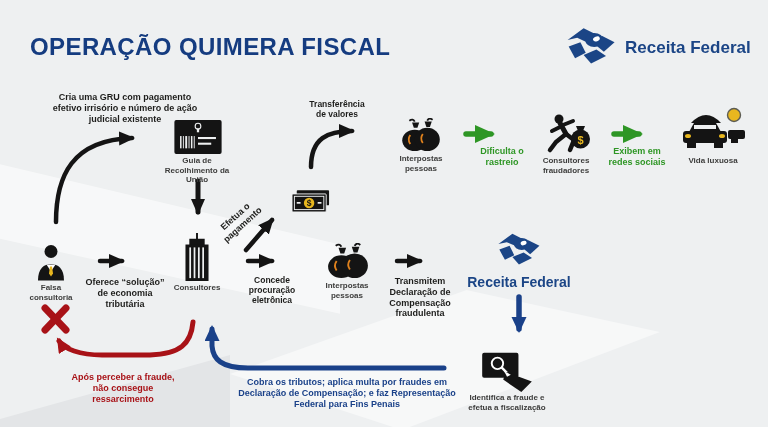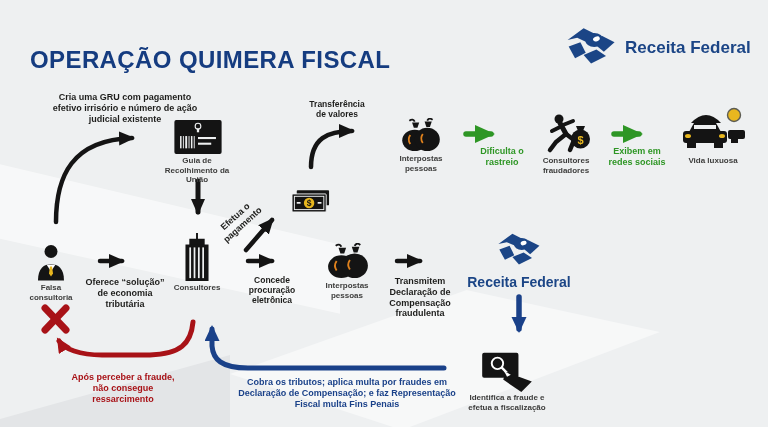--- a/index.html
+++ b/index.html
@@ -10,21 +10,21 @@
   .node{position:absolute;z-index:3;}
   .t{position:absolute;z-index:4;font-weight:bold;text-align:center;color:#1d1d1b;line-height:1.2;}
   .f8{font-size:8px;}
   .f85{font-size:8.5px;}
   .f9{font-size:9px;}
   .cap{color:#3d3d3c;}
   .green{color:#2e9625;}
   .red{color:#a81217;}
   .blue{color:#1a4189;}
   .title{position:absolute;left:30px;top:33px;font-size:24px;font-weight:800;
-         letter-spacing:0.4px;color:#153c80;z-index:5;white-space:nowrap;margin-top:13px;}
+         letter-spacing:0.4px;color:#153c80;z-index:5;white-space:nowrap;}
   .brandtext{font-size:17px;font-weight:800;color:#1b4586;white-space:nowrap;}
   .brandtext.mid{font-size:14px;}
   .rot{transform:rotate(-42deg);transform-origin:center center;}
 </style>
 </head>
 <body>
 
 <div id="canvas">
 
   <div class="bgshape" style="left:-60px;top:150px;width:400px;height:210px;background:rgba(255,255,255,0.55);
@@ -222,15 +222,15 @@
   <svg class="node" style="left:477px;top:350px;" width="60" height="42" viewBox="0 0 60 44">
     <rect x="4" y="3" width="38" height="26" rx="2" fill="#141414"></rect>
     <circle cx="20" cy="14" r="6" fill="none" stroke="#ffffff" stroke-width="2"></circle>
     <path d="M24 18 L30 24" stroke="#ffffff" stroke-width="2.5"></path>
     <path d="M29 23 L56 33 L45 44 L26 31 Z" fill="#141414"></path>
     <path d="M27 22 L34 26 L30 28 Z" fill="#ffffff"></path>
   </svg>
   <div class="t f8 cap" style="left:465px;top:393px;width:84px;">Identifica a fraude e efetua a fiscalização</div>
 
   <div class="t f9 red" style="left:67px;top:372px;width:112px;">Após perceber a fraude, não consegue ressarcimento</div>
-  <div class="t f9 blue" style="left:232px;top:377px;width:230px;">Cobra os tributos; aplica multa por fraudes em Declaração de Compensação; e faz Representação Fiscal multa Fins Penais</div>
+  <div class="t f9 blue" style="left:232px;top:377px;width:230px;">Cobra os tributos; aplica multa por fraudes em Declaração de Compensação; e faz Representação Federal para Fins Penais</div>
 
 </div>
 
 </body></html>

